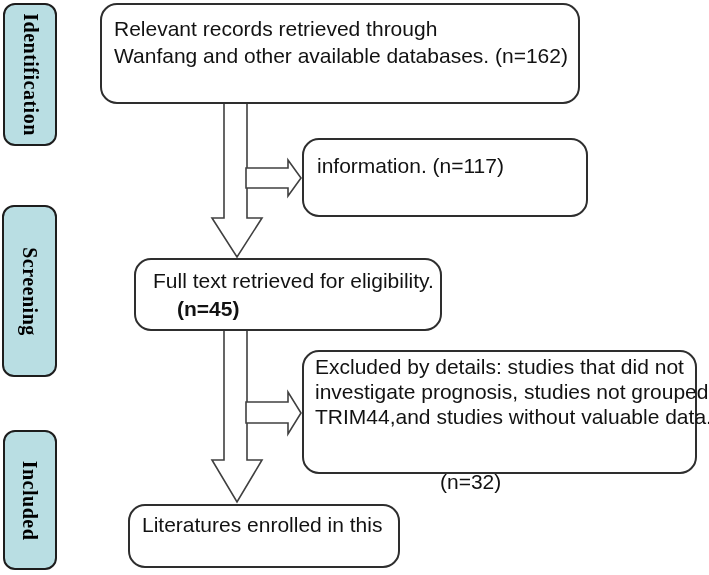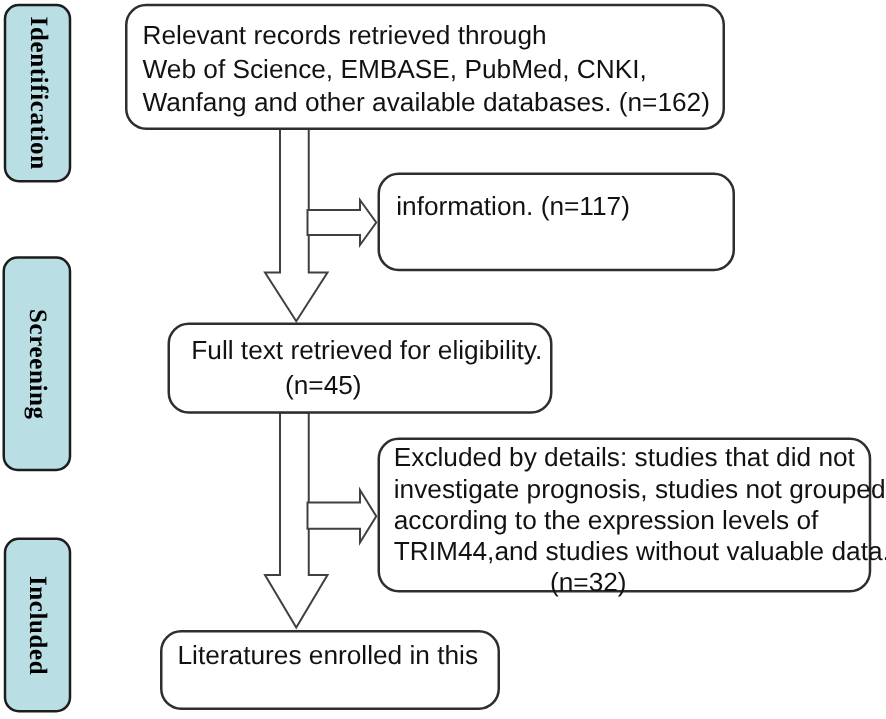--- a/index.html
+++ b/index.html
@@ -31,24 +31,24 @@
     border-radius:17px;
     font-size:21px;
     line-height:27px;
   }
   .fbox .ln{white-space:nowrap;}
 
   .box-records{left:100px;top:3px;width:480px;height:101px;padding:10px 0 0 12px;}
   .box-excluded-title{left:302px;top:138px;width:286px;height:79px;padding:12px 0 0 13px;}
   .box-fulltext{left:113px;top:258px;width:308px;height:73px;padding:7px 0 0 0;line-height:28px;margin-left:21px;}
   .box-fulltext .ln1{padding-left:17px;}
-  .box-fulltext .ln2{padding-left:92px;}
+  .box-fulltext .ln2{padding-left:41px;font-weight:bold;}
   .box-excluded-details{left:302px;top:350px;width:395px;height:124px;padding:2px 0 0 0;line-height:25px;}
   .box-excluded-details .ln{padding-left:11px;}
-  .box-excluded-details .ln-center{padding-left:136px;}
+  .box-excluded-details .ln-center{padding-left:136px;margin-top:40px;}
   .box-enrolled{left:128px;top:504px;width:272px;height:64px;padding:5px 0 11px 12px;}
 
   
   .stage{
     position:absolute;
     box-sizing:border-box;
     background:var(--stage-fill);
     border:2px solid var(--stage-border);
     border-radius:12px;
     display:flex;align-items:center;justify-content:center;
@@ -84,37 +84,35 @@
   </div>
   <div class="stage stage-screening">
     <span>Screening</span>
   </div>
   <div class="stage stage-included">
     <span>Included</span>
   </div>
 
   <div class="fbox box-records">
     <div class="ln">Relevant records retrieved through</div>
-    <div class="ln">Web of Science, EMBASE, PubMed, CNKI,</div>
     <div class="ln">Wanfang and other available databases. (n=162)</div>
   </div>
 
   <div class="fbox box-excluded-title">
     <div class="ln">information. (n=117)</div>
   </div>
 
   <div class="fbox box-fulltext">
     <div class="ln ln1">Full text retrieved for eligibility.</div>
     <div class="ln ln2">(n=45)</div>
   </div>
 
   <div class="fbox box-excluded-details">
     <div class="ln">Excluded by details: studies that did not</div>
     <div class="ln">investigate prognosis, studies not grouped</div>
-    <div class="ln">according to the expression levels of</div>
     <div class="ln">TRIM44,and studies without valuable data.</div>
     <div class="ln ln-center">(n=32)</div>
   </div>
 
   <div class="fbox box-enrolled">
     <div class="ln">Literatures enrolled in this</div>
   </div>
 
 </div>
 

